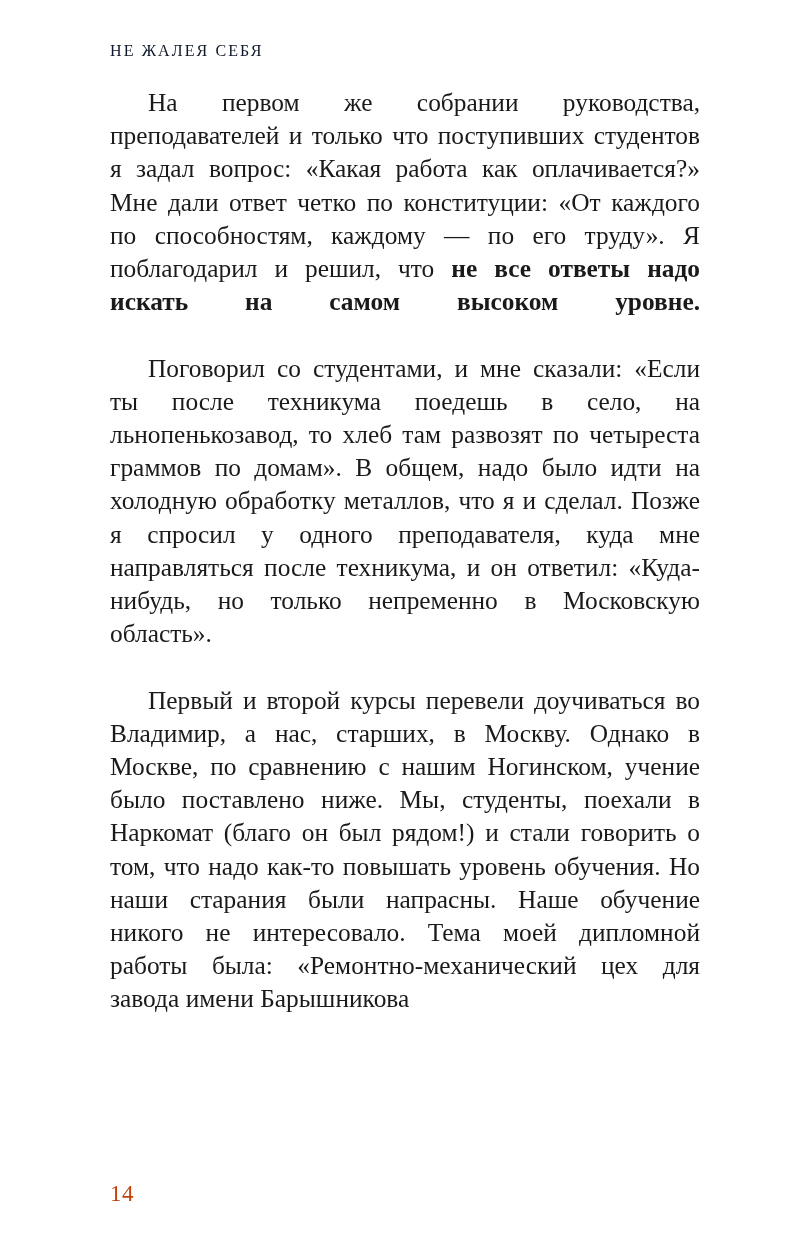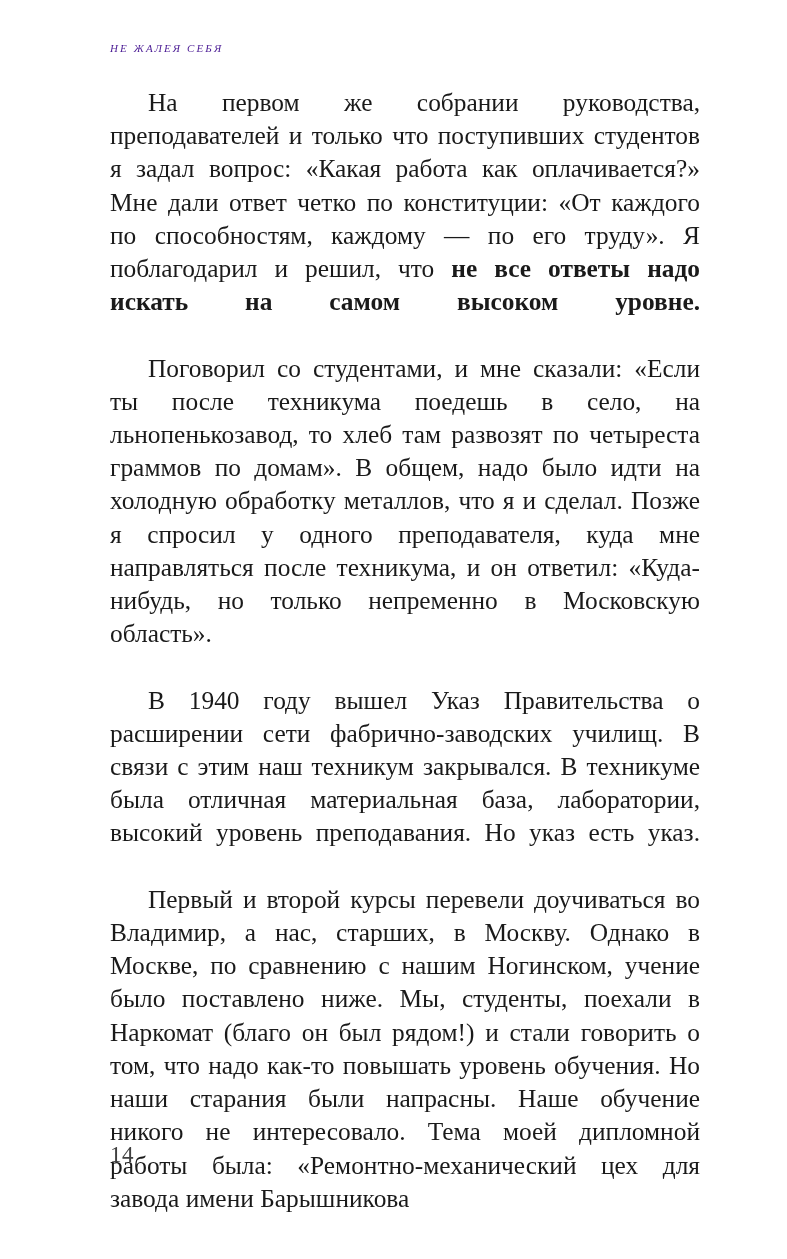--- a/index.html
+++ b/index.html
@@ -17,26 +17,25 @@
     height: 1259px;
     background: #ffffff;
     overflow: hidden;
     box-sizing: border-box;
   }
   .running-head {
     position: absolute;
     left: 110px;
     top: 42px;
     font-family: "Liberation Serif", "DejaVu Serif", serif;
-    font-size: 11px;
+    font-size: 16px;
     letter-spacing: 2.1px;
-    color: #4c1d95;
+    color: #0f172a;
     text-transform: uppercase;
     white-space: nowrap;
-    font-style: italic;
   }
   .text-block {
     position: absolute;
     left: 110px;
     top: 86px;
     width: 590px;
   }
   .para {
     margin: 0;
     font-size: 25.4px;
@@ -56,42 +55,41 @@
     display: inline-block;
     width: 100%;
   }
   .para.noindent-last::after { display: none; }
   b, .bold {
     font-weight: bold;
   }
   .folio {
     position: absolute;
     left: 110px;
-    top: 1143px;
+    top: 1182px;
     font-size: 23px;
     line-height: 1;
-    color: #404040;
+    color: #c2410c;
     letter-spacing: 0.5px;
   }
 </style>
 </head>
 <body>
 
 <div class="page">
 
   <div class="running-head">НЕ ЖАЛЕЯ СЕБЯ</div>
 
   <div class="text-block">
 
 
     <p class="para"><span>На первом же собрании руководства, преподавателей и только что поступивших студентов я задал вопрос: «Какая работа как оплачивается?» Мне дали ответ четко по конституции: «От каждого по способностям, каждому — по его труду». Я поблагодарил и решил, что </span><b>не все ответы надо искать на самом высоком уровне.</b></p>
 
     <p class="para">Поговорил со студентами, и мне сказали: «Если ты после техникума поедешь в село, на льнопенькозавод, то хлеб там развозят по четыреста граммов по домам». В общем, надо было идти на холодную обработку металлов, что я и сделал. Позже я спросил у одного преподавателя, куда мне направляться после техникума, и он ответил: «Куда-нибудь, но только непременно в Московскую область».</p>
 
-    <p class="para">В 1940 году вышел Указ Правительства о расширении сети фабрично-заводских училищ. В связи с этим наш техникум закрывался. В техникуме была отличная материальная база, лаборатории, высокий уровень преподавания. Но указ есть указ.</p>
 
     <p class="para noindent-last">Первый и второй курсы перевели доучиваться во Владимир, а нас, старших, в Москву. Однако в Москве, по сравнению с нашим Ногинском, учение было поставлено ниже. Мы, студенты, поехали в Наркомат (благо он был рядом!) и стали говорить о том, что надо как-то повышать уровень обучения. Но наши старания были напрасны. Наше обучение никого не интересовало. Тема моей дипломной работы была: «Ремонтно-механический цех для завода имени Барышникова</p>
 
   </div>
 
   <div class="folio">14</div>
 
 </div>
 
 </body></html>

